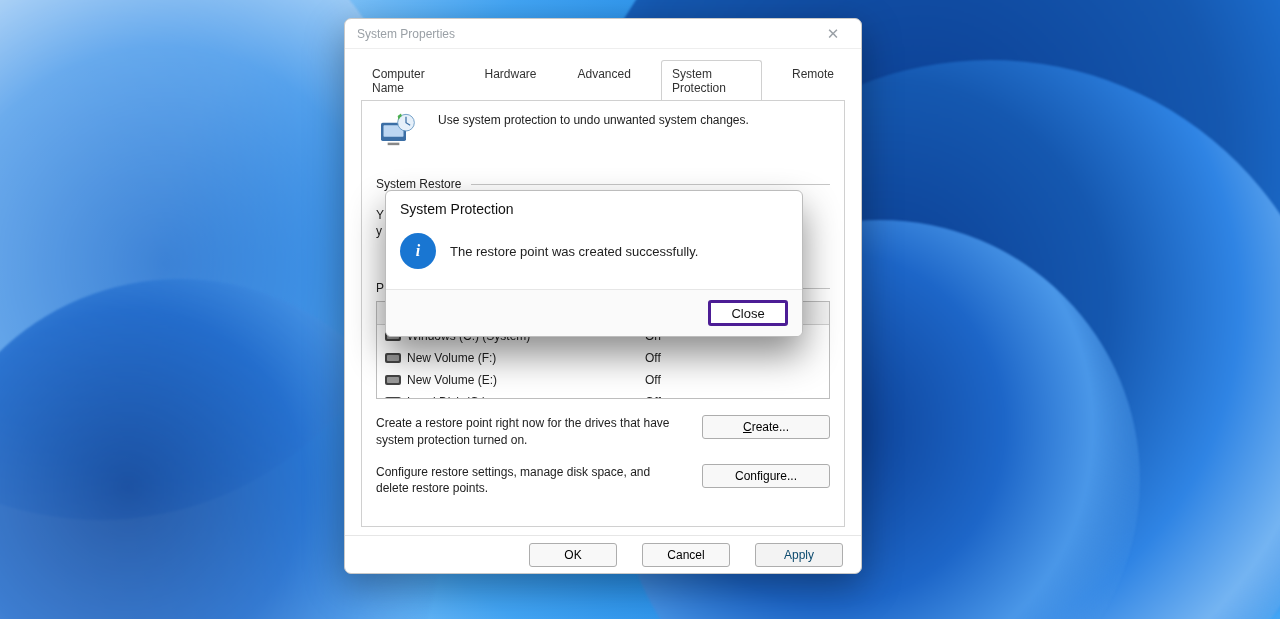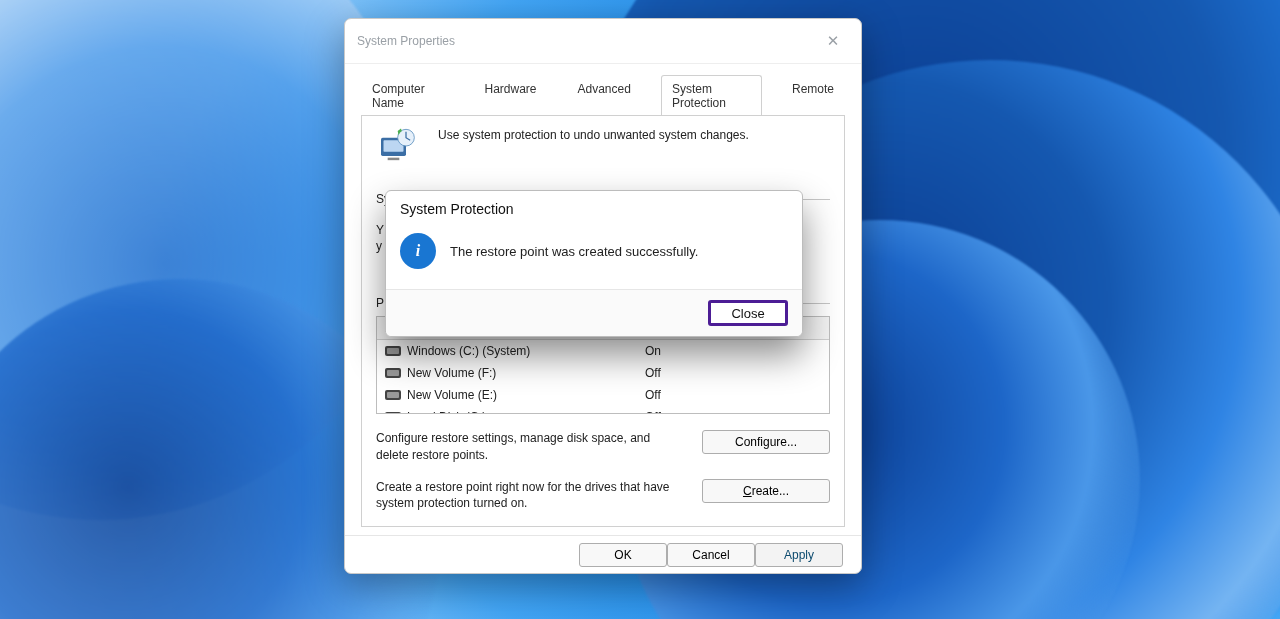--- a/index.html
+++ b/index.html
@@ -33,21 +33,21 @@
     width: 518px;
     height: 556px;
     background: #fff;
     border: 1px solid #c9c9c9;
     border-radius: 7px;
     box-shadow: 0 12px 38px rgba(0,0,0,0.35);
     display: flex;
     flex-direction: column;
   }
   .titlebar {
-    height: 45px;
+    height: 30px;
     display: flex;
     align-items: center;
     padding: 0 8px 0 12px;
     border-bottom: 1px solid #eee;
     color: #9aa0a6;
     font-size: 12px;
     gap: 36px;
   }
   .titlebar .title { flex: 1; }
   .close-x {
@@ -157,21 +157,21 @@
     margin-top: 16px;
   }
   .row-pair .txt { flex:1; font-size: 12px; line-height: 1.35; }
 
   .footer {
     height: 38px;
     border-top: 1px solid #e6e6e6;
     display: flex;
     justify-content: flex-end;
     align-items: center;
-    gap: 0;
+    gap: 25px;
     padding: 0 18px;
   }
   .btn[disabled] { color: #0c4a6e; background: #f3f3f3; }
 
   
   .modal {
     position: absolute;
     left: 385px;
     top: 190px;
     width: 418px;
@@ -311,30 +311,30 @@
       <div class="dl-row">
         <div class="dl-cell dl-drive">
             <span class="hdd"></span>
             <span>Local Disk (G:)</span>
           </div>
         <div class="dl-cell dl-prot">Off</div>
       </div>
     </div>
 
     <div class="row-pair">
+      <div class="txt">Create a restore point right now for the drives that have system protection turned on.</div>
+      <button class="btn btn-wide">
+        <span class="underline-char">C</span><span>reate...</span>
+      </button>
+    </div>
+
+    <div class="row-pair">
       <div class="txt">Configure restore settings, manage disk space, and delete restore points.</div>
       <button class="btn btn-wide">
         <span>Configure...</span>
-      </button>
-    </div>
-
-    <div class="row-pair">
-      <div class="txt">Create a restore point right now for the drives that have system protection turned on.</div>
-      <button class="btn btn-wide">
-        <span class="underline-char">C</span><span>reate...</span>
       </button>
     </div>
 
   </div>
 
   <div class="footer">
     <button class="btn">OK</button>
     <button class="btn">Cancel</button>
     <button class="btn" disabled="">Apply</button>
   </div>

